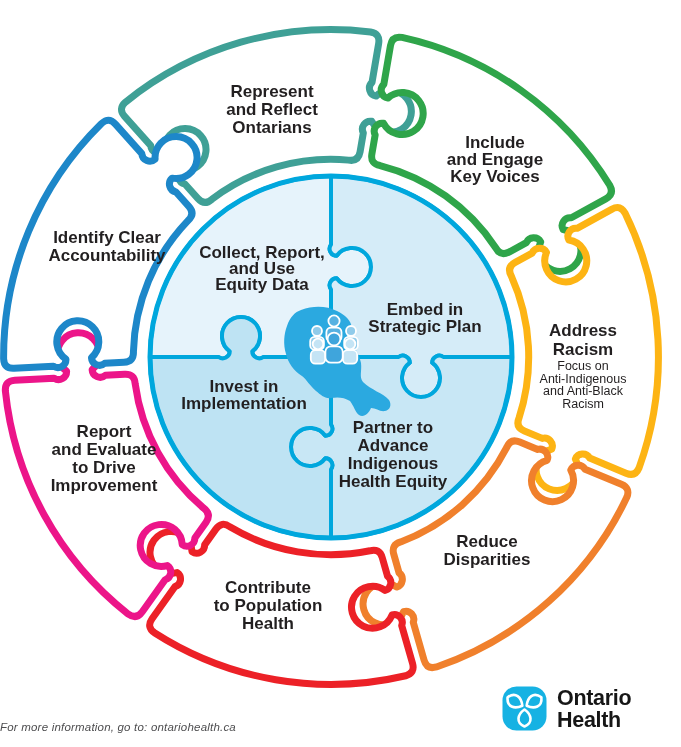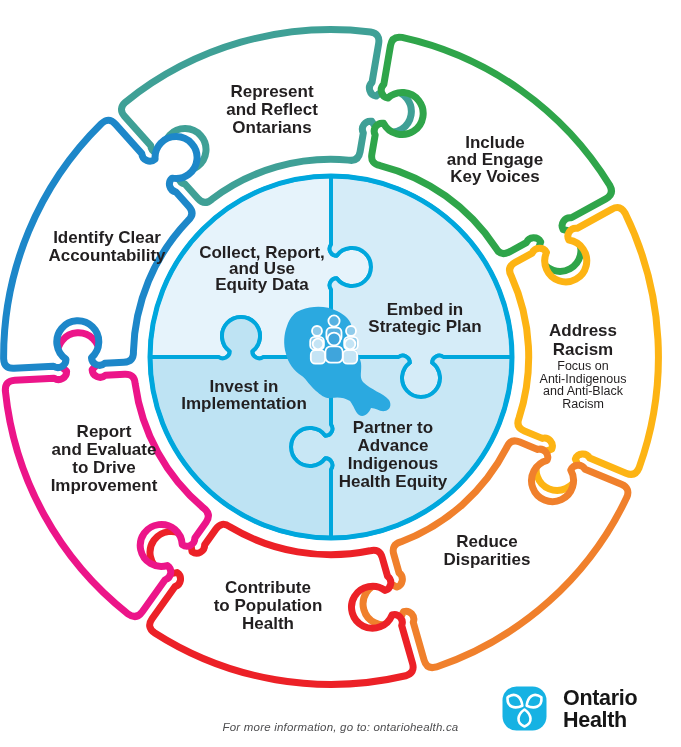--- a/index.html
+++ b/index.html
@@ -2,25 +2,25 @@
 <html><head>
 <meta charset="utf-8">
 <style>
   html,body{margin:0;padding:0;background:#ffffff;}
   .stage{
     position:relative;width:681px;height:747px;background:#ffffff;
     font-family:"Liberation Sans",sans-serif;overflow:hidden;
   }
   .diagram-svg{position:absolute;left:0;top:0;}
   .footer-note{
-    position:absolute;left:0;top:721px;width:100%;text-align:center;
+    position:absolute;left:0;top:721px;width:100%;
     font-style:italic;font-size:11.5px;color:#4d4d4f;letter-spacing:.2px;
   }
   .logo{
-    position:absolute;left:502px;top:686px;display:flex;align-items:center;gap:16px;
+    position:absolute;left:502px;top:686px;display:flex;align-items:center;gap:10px;
   }
   .logo-text{
     font-weight:bold;font-size:21.5px;line-height:22px;color:#161616;letter-spacing:-.3px;
   }
   svg text{font-family:"Liberation Sans",sans-serif;}
 </style>
 </head>
 <body>
 
 <div class="stage">

